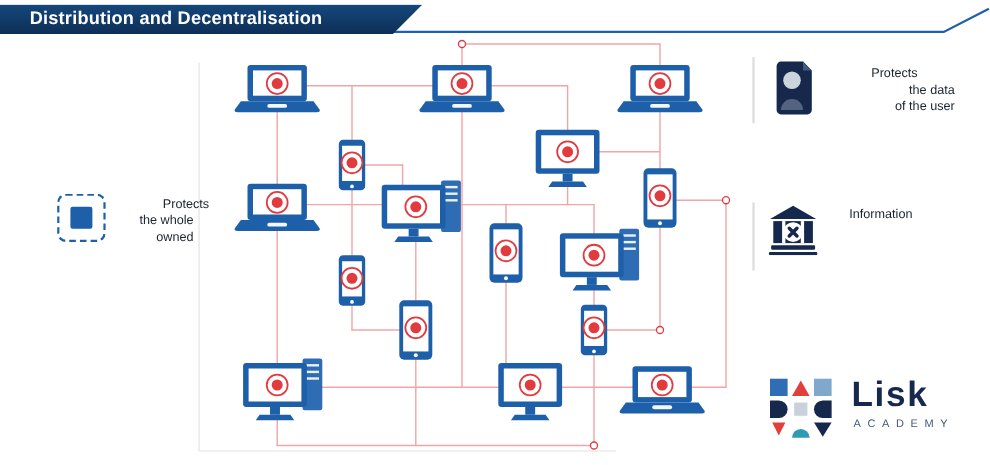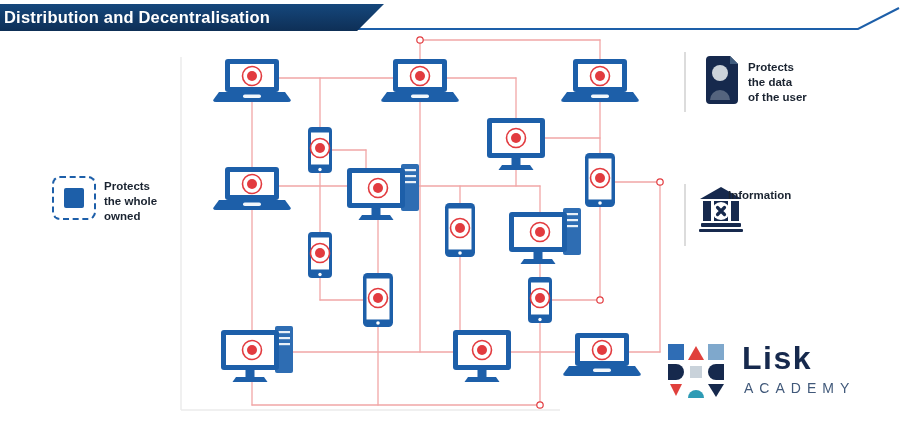--- a/index.html
+++ b/index.html
@@ -5,42 +5,42 @@
   html,body{margin:0;padding:0;background:#fff;}
   .stage{position:relative;width:900px;height:423px;background:#ffffff;overflow:hidden;
          font-family:"Liberation Sans",sans-serif;}
 
   
   .header-line{position:absolute;top:0;left:0;z-index:2;}
   .header-bar{position:absolute;top:4px;left:0;width:384px;height:27px;z-index:3;
               background:linear-gradient(180deg,#15477c,#0e2f56);
               clip-path:polygon(0 0,100% 0,93% 100%,0 100%);
               display:flex;align-items:center;}
-  .header-bar .title{color:#fff;font-weight:700;font-size:16.5px;padding-left:4px;letter-spacing:.2px;}
+  .header-bar .title{color:#fff;font-weight:700;font-size:16.5px;padding-left:27px;letter-spacing:.2px;}
 
   
   #net-svg{position:absolute;left:0;top:0;z-index:1;}
 
   
   .note{position:absolute;font-size:11.5px;line-height:1.3;color:#1a2330;z-index:4;}
-  .note .normal{display:block;font-weight:700;}
-  .note .bold{display:block;font-weight:700;white-space:pre-line;}
+  .note .normal{display:block;font-weight:400;margin-left:44px;}
+  .note .bold{display:block;font-weight:400;white-space:pre-line;text-align:right;}
   .v-rule{position:absolute;width:2px;background:#dcdcdc;z-index:3;}
 
   .icon-dashed{position:absolute;left:52px;top:176px;width:44px;height:44px;z-index:4;
                border:2.5px dashed #1d5fa9;border-radius:8px;
                display:flex;align-items:center;justify-content:center;box-sizing:border-box;}
   .icon-dashed .inner{width:20px;height:20px;background:#1d5fa9;border-radius:2px;}
   .icon-abs{position:absolute;z-index:4;}
 
   
-  .logo{position:absolute;left:668px;top:340px;width:200px;height:75px;z-index:4;}
+  .logo{position:absolute;left:700px;top:340px;width:200px;height:75px;z-index:4;}
   .logo-mark{position:absolute;left:0;top:4px;}
   .logo-word{position:absolute;left:74px;top:0;font-size:32px;font-weight:700;color:#16294d;letter-spacing:1.5px;}
-  .logo-sub{position:absolute;left:76px;top:40px;font-size:14px;font-weight:500;color:#41597a;letter-spacing:6px;}
+  .logo-sub{position:absolute;left:76px;top:40px;font-size:10px;font-weight:500;color:#41597a;letter-spacing:6px;}
 </style>
 </head>
 <body>
 
 <div class="stage">
 
   <svg class="header-line" width="900" height="40" viewBox="0 0 900 40">
     <path d="M352 29 H858 L899 8" fill="none" stroke="#1d5fa9" stroke-width="2"></path>
   </svg>
 

